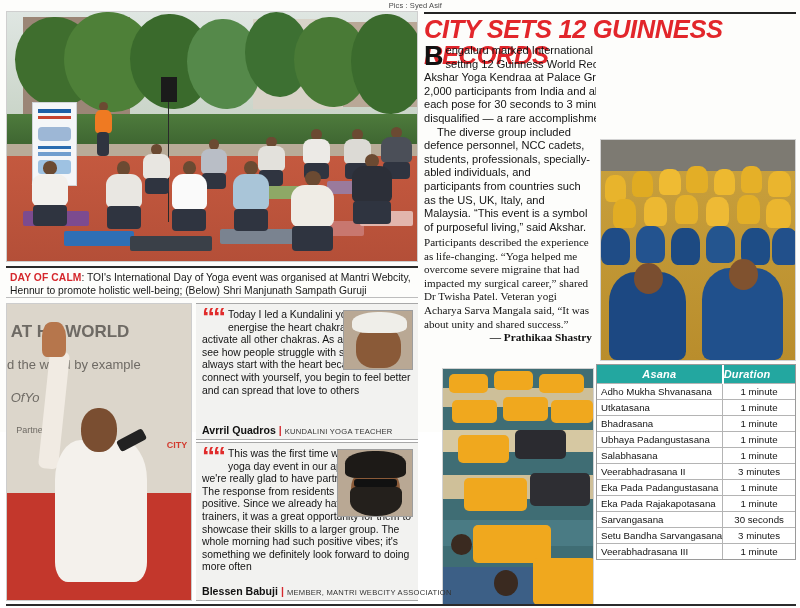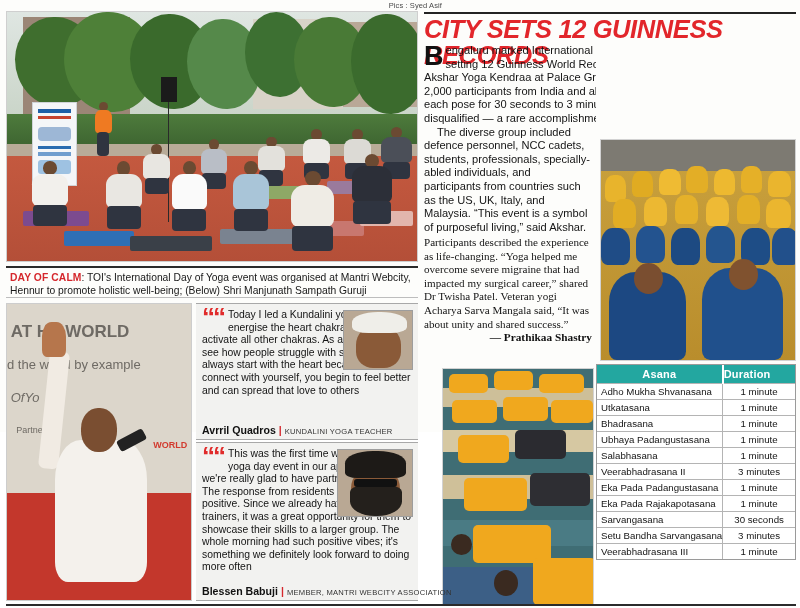--- a/index.html
+++ b/index.html
@@ -153,21 +153,21 @@
   .attrib .sep { color:#d5272c; font-weight:bold; margin:0 3px; }
   .attrib .role { font-size:7.6px; font-weight:normal; letter-spacing:.25px;
                   color:#333; }
 
   
   #asana-table { position:absolute; left:596px; top:364px; width:200px;
                  border:1px solid #9a9a9a; background:#fff; }
   #asana-table table { width:100%; border-collapse:collapse; }
   #asana-table th {
     background:#23a7a0; color:#ffffff; font-size:11px; font-weight:bold;
-    padding:3px 0 3px 0; letter-spacing:.2px;
+    padding:3px 0 3px 0; letter-spacing:.2px;font-style:italic;
   }
   #asana-table th.c1 { text-align:center; }
   #asana-table th.c2 { text-align:left; border-left:2px solid #ffffff; }
   #asana-table td {
     font-size:9.7px; color:#141414; padding:2px 0 2px 4px;
     border-top:1px solid #b4b4b4; background:#fff; white-space:nowrap;
   }
   #asana-table td.dur { text-align:center; padding-left:0;
                         border-left:1px solid #b4b4b4; width:74px; }
 
@@ -292,21 +292,21 @@
     <span class="lbl">DAY OF CALM</span><span>: TOI's International Day of Yoga event was organised at Mantri Webcity, Hennur to promote holistic well-being; (Below) Shri Manjunath Sampath Guruji</span>
   </div>
 
   <div class="photo" id="guru-photo">
     <div class="ph-inner">
       <div class="backdrop"></div>
       <div class="bd-text" style="left:2%;top:6%;font-size:17px;">AT  HE WORLD</div>
       <div class="bd-text" style="left:0%;top:18%;font-size:13px;font-weight:normal;">d the world by example</div>
       <div class="bd-text" style="left:2%;top:29%;font-size:13px;font-weight:normal;font-style:italic;">OfYo</div>
       <div class="bd-text" style="left:5%;top:41%;font-size:9px;font-weight:normal;">Partner</div>
-      <div class="g-logo">WORLD</div>
+      <div class="g-logo">CITY</div>
       <div class="stage"></div>
       <div class="g-arm"></div>
       <div class="g-hand"></div>
       <div class="g-body"></div>
       <div class="g-head"></div>
       <div class="g-mic"></div>
     </div>
   </div>
 
   <div id="rule-top"></div>

